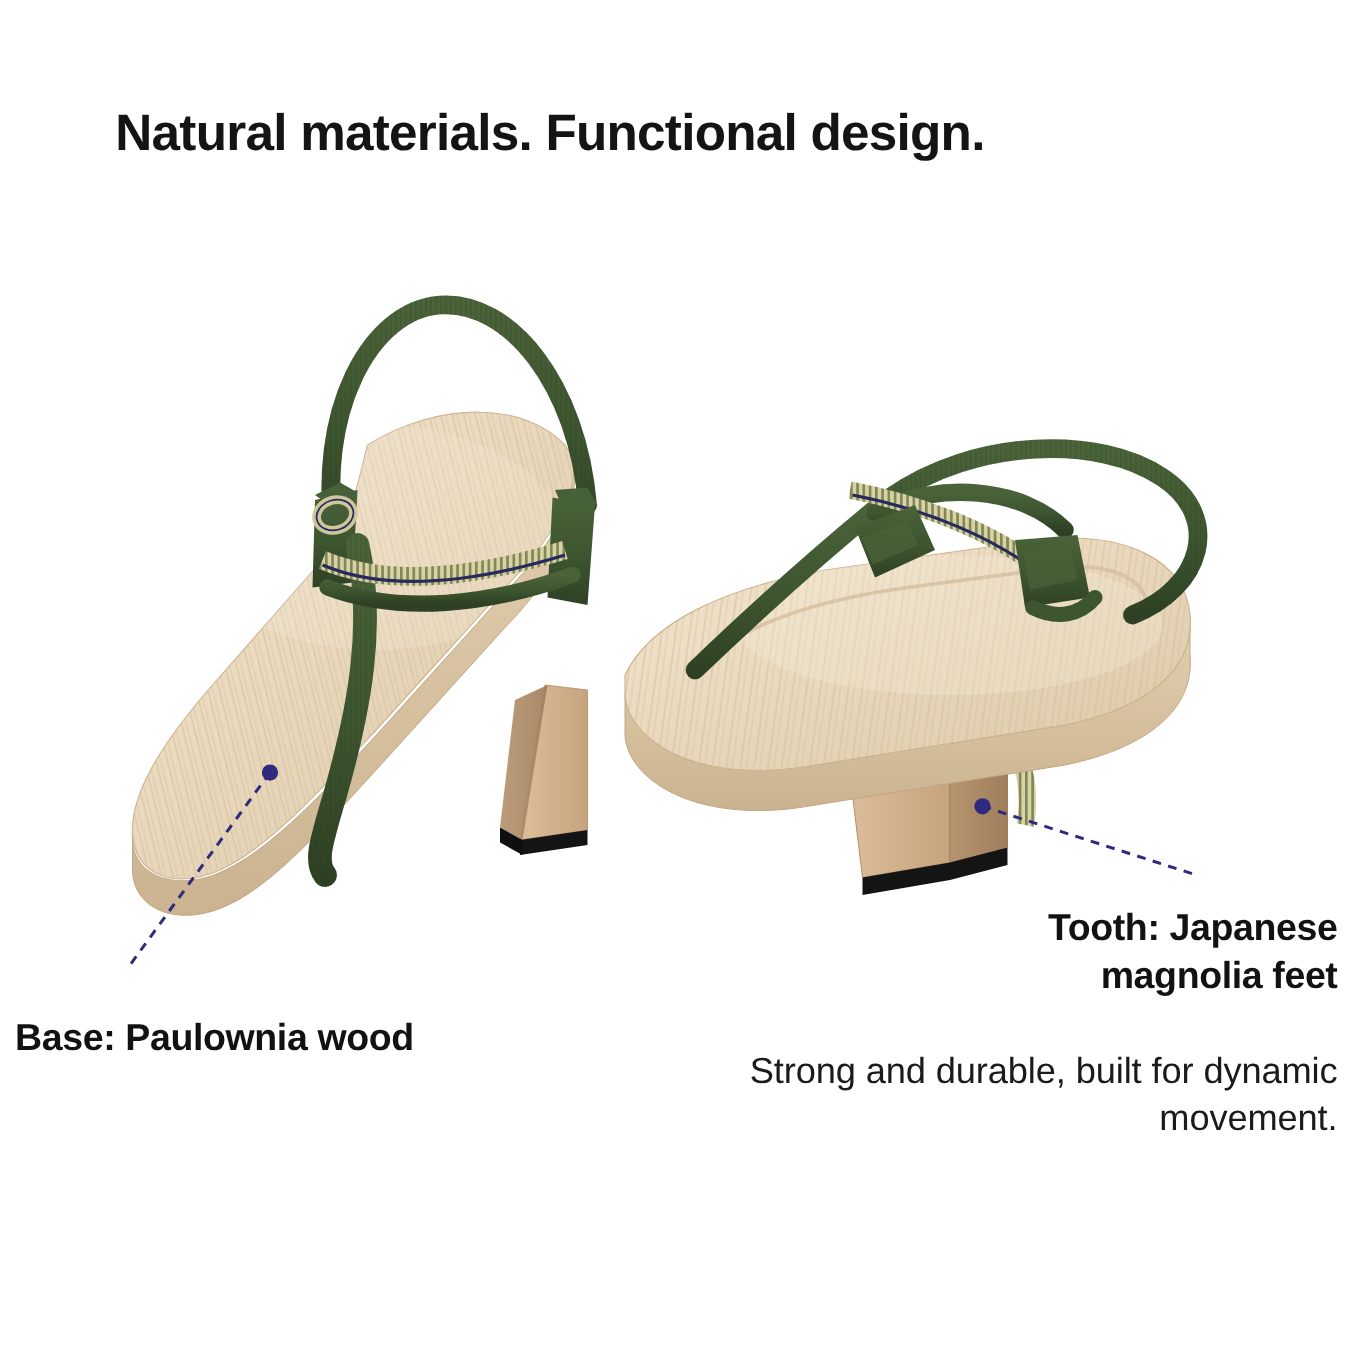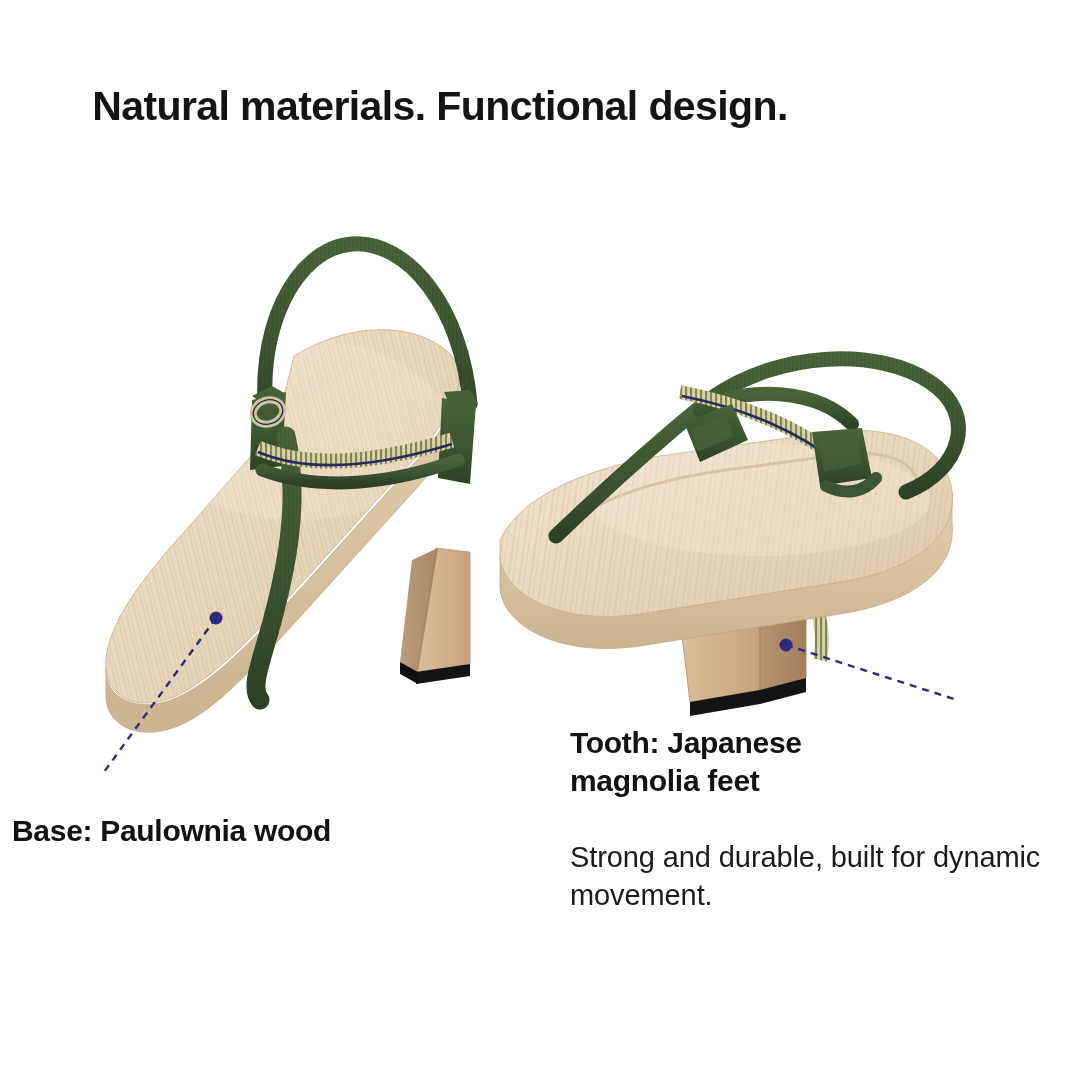--- a/index.html
+++ b/index.html
@@ -42,21 +42,21 @@
   #callout-lines {
     position:absolute;
     top:0; left:0;
     width:1080px; height:1080px;
   }
 
   
   .caption-block { position:absolute; }
 
   #caption-left  { left:12px;  top:812px;  width:540px; text-align:left; }
-  #caption-right { left:570px; top:724px;  width:500px; text-align:left; }
+  #caption-right { left:570px; top:724px;  width:500px; text-align:right; }
 
   .caption-title {
     font-size:30px;
     font-weight:700;
     color:#121212;
     letter-spacing:-0.3px;
     line-height:1.26;
   }
   .caption-body {
     margin-top:14px;

